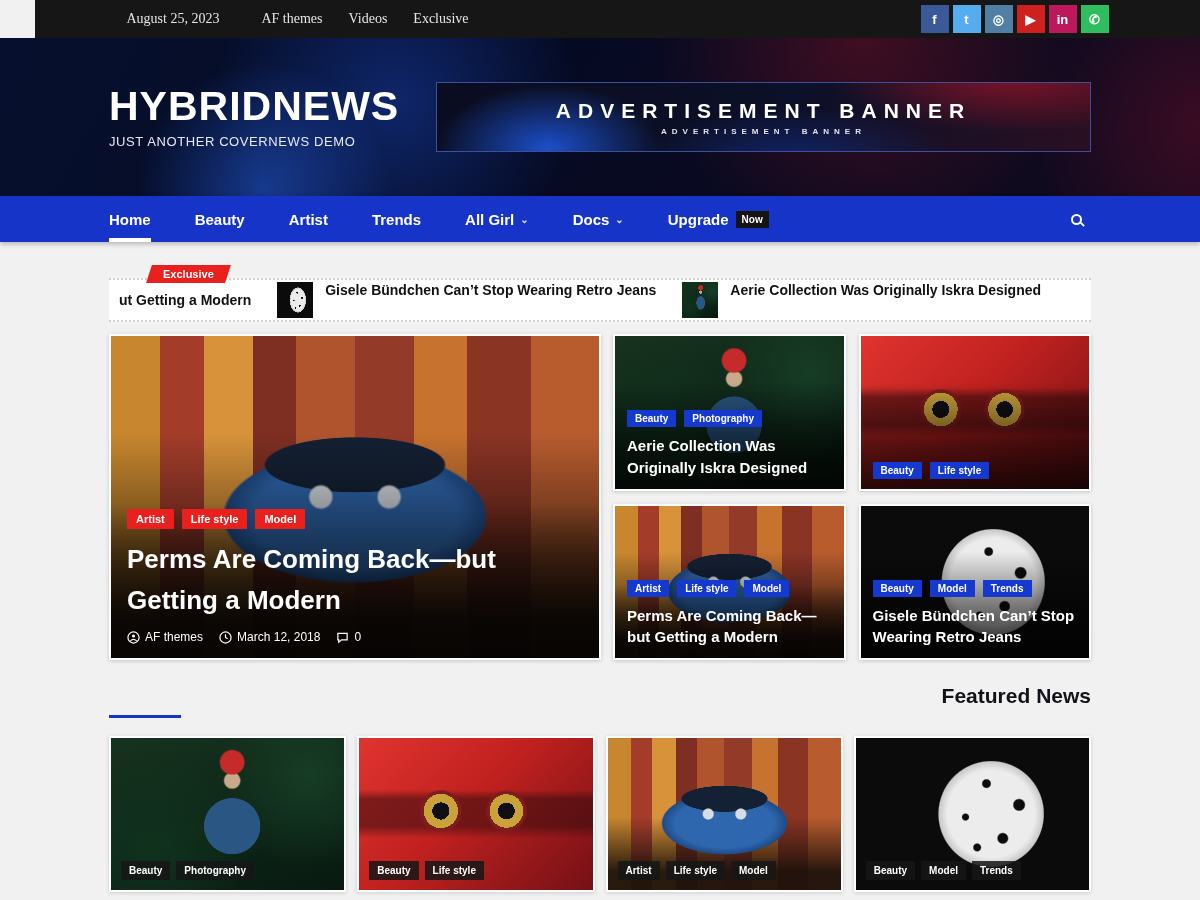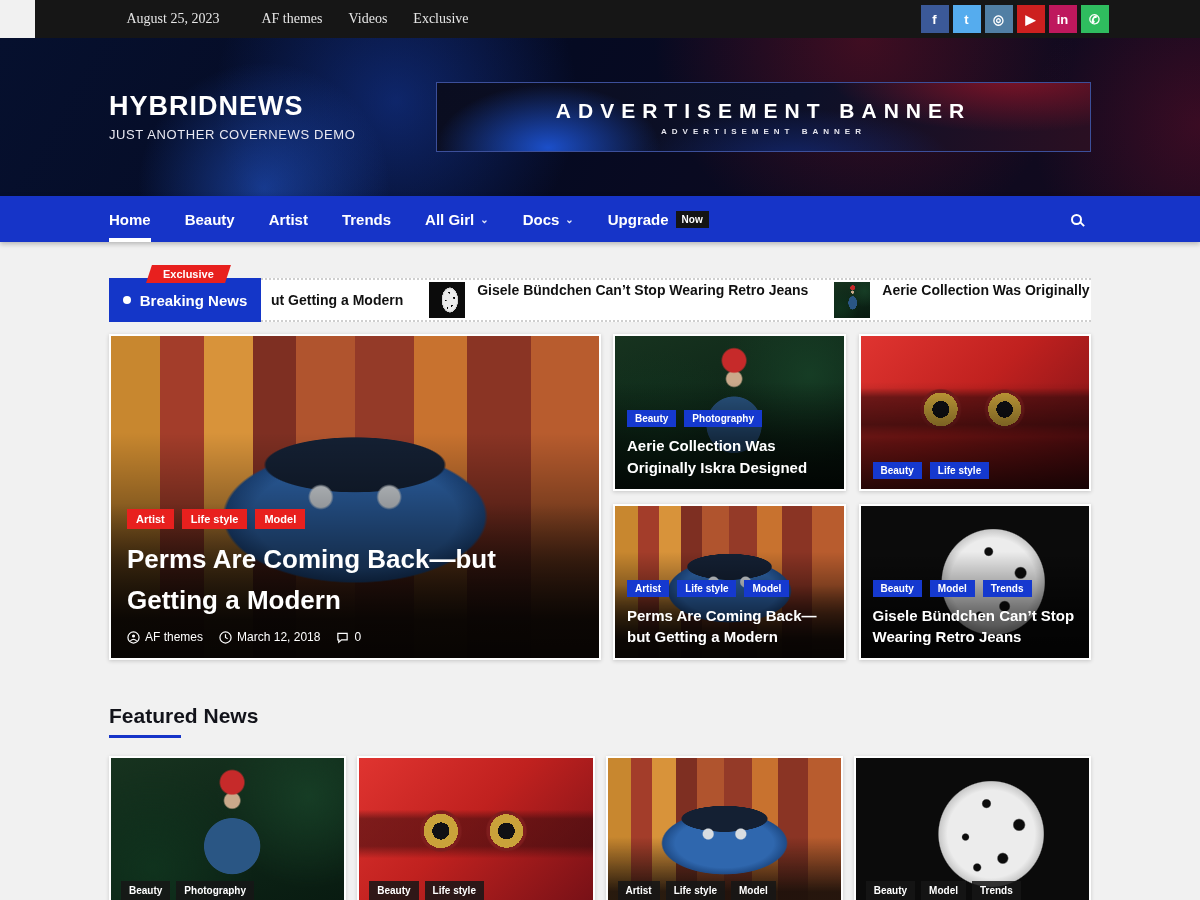--- a/index.html
+++ b/index.html
@@ -18,35 +18,35 @@
   
   .header { height:158px; position:relative;
     background:
       radial-gradient(circle 180px at 22% 95%, rgba(36,92,220,.55), transparent 70%),
       radial-gradient(circle 260px at 33% 40%, rgba(25,70,190,.45), transparent 70%),
       radial-gradient(circle 300px at 72% 0%, rgba(150,20,35,.38), transparent 70%),
       radial-gradient(circle 240px at 100% 55%, rgba(130,15,45,.35), transparent 70%),
       linear-gradient(120deg,#06102e 0%, #050a22 45%, #140a1e 100%);
   }
   .header .shell { height:100%; display:flex; align-items:center; }
-  .logo-title { color:#fff; font-size:27px; font-weight:bold; letter-spacing:1px; line-height:1.05; }
+  .logo-title { color:#fff; font-size:41px; font-weight:bold; letter-spacing:1px; line-height:1.05; }
   .logo-tagline { color:#e9e9f2; font-size:13px; letter-spacing:.6px; margin-top:6px; }
   .ad-banner { margin-left:auto; width:655px; height:70px; border:1px solid #3c4f9a; display:flex; flex-direction:column; align-items:center; justify-content:center;
     background:
       radial-gradient(ellipse 160px 90px at 17% 95%, rgba(30,90,230,.85), transparent 70%),
       radial-gradient(ellipse 220px 70px at 55% 110%, rgba(25,55,160,.5), transparent 70%),
       radial-gradient(ellipse 260px 80px at 88% -10%, rgba(150,20,40,.8), transparent 70%),
       linear-gradient(100deg,#0a0d20 0%, #0c1028 55%, #2a0f22 100%);
   }
   .ad-line1 { color:#fff; font-size:21px; font-weight:bold; letter-spacing:7px; }
   .ad-line2 { color:#e5e5ee; font-size:8px; font-weight:bold; letter-spacing:5px; margin-top:4px; }
 
   
   .nav { height:46px; background:#1634c8; box-shadow:0 2px 5px rgba(0,0,0,.25); position:relative; z-index:5; }
-  .nav .shell { height:100%; display:flex; align-items:center; gap:34px; }
+  .nav .shell { height:100%; display:flex; align-items:center; gap:44px; }
   .nav-item { color:#fff; font-size:15px; font-weight:bold; height:100%; display:flex; align-items:center; cursor:pointer; position:relative; }
   .nav-item.active::after { content:""; position:absolute; left:0; right:0; bottom:0; height:4px; background:#fff; }
   .chev { font-size:10px; margin-left:6px; opacity:.9; }
   .now-badge { background:#141414; color:#fff; font-size:10px; font-weight:bold; padding:3px 6px; margin-left:7px; }
   .nav-search { margin-left:auto; cursor:pointer; width:30px; height:30px; display:flex; align-items:center; justify-content:center; }
   .mag { width:11px; height:11px; border:2px solid #fff; border-radius:50%; position:relative; }
   .mag::after { content:""; position:absolute; width:6px; height:2px; background:#fff; transform:rotate(45deg); right:-5px; bottom:-2px; }
 
   
   .ticker-row { margin-top:36px; position:relative; display:flex; height:44px; border-top:2px dotted #cfcfcf; border-bottom:2px dotted #cfcfcf; background:#fff; }
@@ -72,21 +72,21 @@
   .hero-title { color:#fff; font-size:26px; font-weight:bold; line-height:1.55; margin-top:10px; max-width:460px; }
   .hero-meta { display:flex; align-items:center; gap:16px; margin-top:10px; color:#fff; font-size:12px; }
   .meta-item { display:flex; align-items:center; gap:5px; }
   .meta-item svg { display:block; }
 
   .mini-grid { display:grid; grid-template-columns:1fr 1fr; grid-template-rows:1fr 1fr; gap:13px; }
   .mini-card-content { position:absolute; left:12px; right:12px; bottom:10px; z-index:2; }
   .mini-title { color:#fff; font-size:15px; font-weight:bold; line-height:1.45; margin-top:8px; }
 
   
-  .featured-head { margin-top:44px; }
+  .featured-head { margin-top:24px;text-align:right; }
   .featured-title { color:#12131a; font-size:21px; font-weight:bold; }
   .featured-underline { width:72px; height:3px; background:#1634c8; margin-top:7px; }
   .featured-grid { margin-top:18px; display:grid; grid-template-columns:repeat(4,1fr); gap:11px; }
   .feat-card { background:#fff; box-shadow:0 1px 4px rgba(0,0,0,.15); cursor:pointer; }
   .feat-img { position:relative; height:156px; border:2px solid #fff; }
   .feat-badges { position:absolute; left:10px; bottom:10px; display:flex; gap:6px; z-index:2; }
 
   
   .img-beetle {
     background:
@@ -188,24 +188,20 @@
     <div class="nav-search">
         <span class="mag"></span>
       </div>
   </div>
 </div>
 
 <div class="shell">
 
   <div class="ticker-row">
     <div class="exclusive"><span>Exclusive</span></div>
-    <div class="breaking">
-      <span class="dot"></span>
-      <span>Breaking News</span>
-    </div>
     <div class="ticker-items">
       <div class="ticker-item">
         <span class="ticker-text">ut Getting a Modern</span>
       </div>
       <div class="ticker-item">
         <span class="ticker-thumb img-dalmatian"></span>
         <span class="ticker-text">Gisele Bündchen Can’t Stop Wearing Retro Jeans</span>
       </div>
       <div class="ticker-item">
         <span class="ticker-thumb img-woman"></span>

